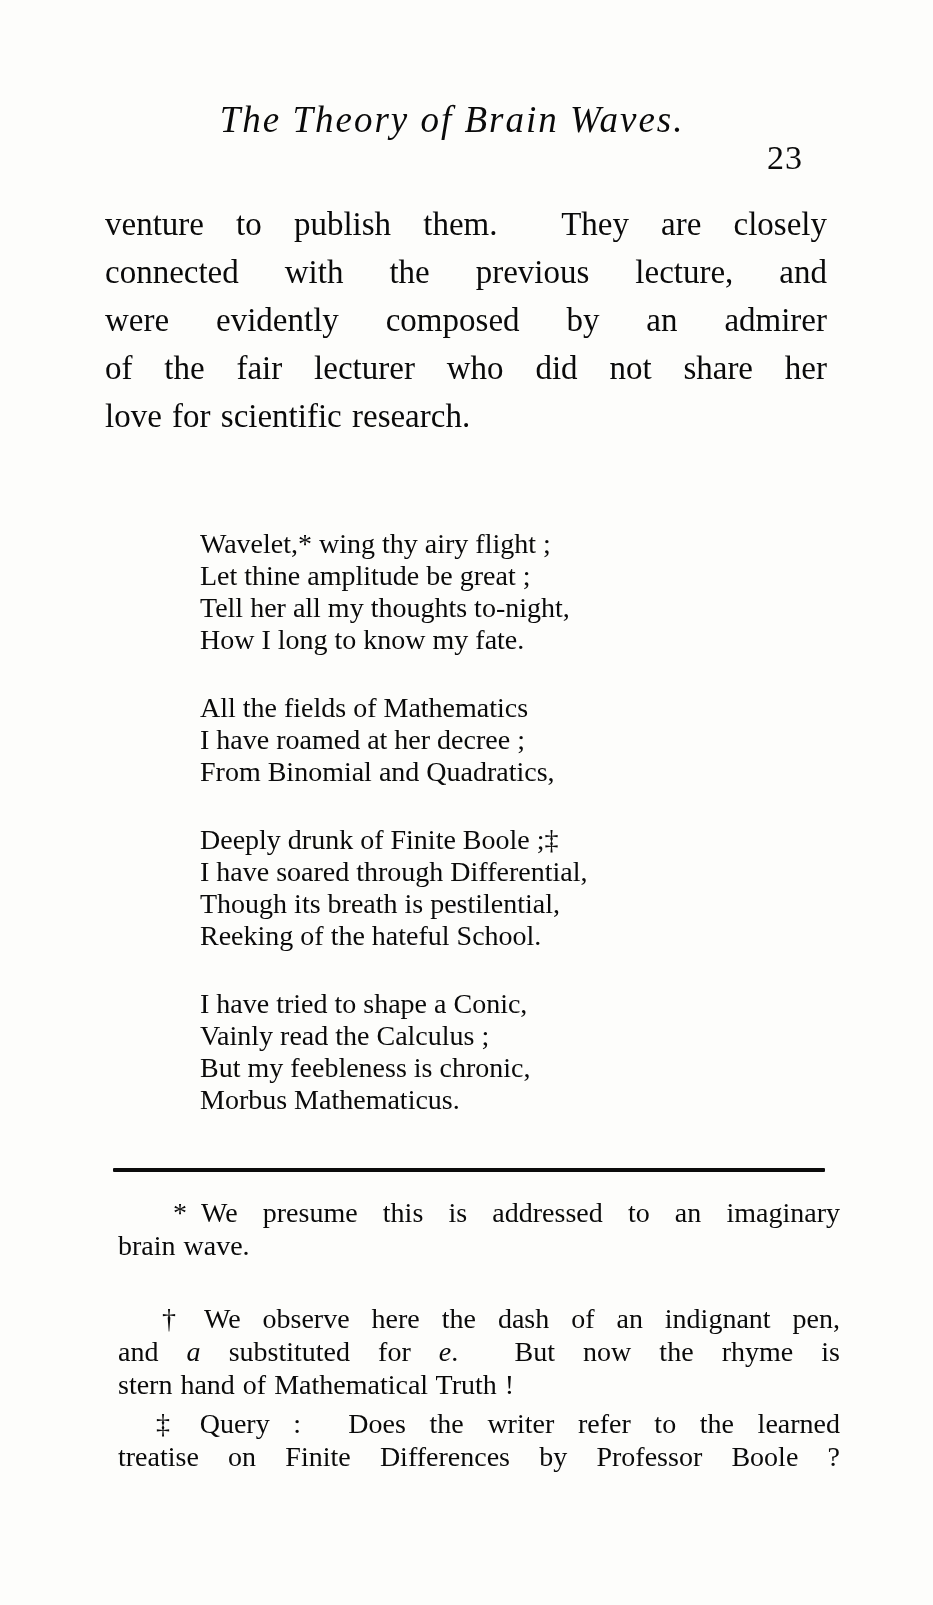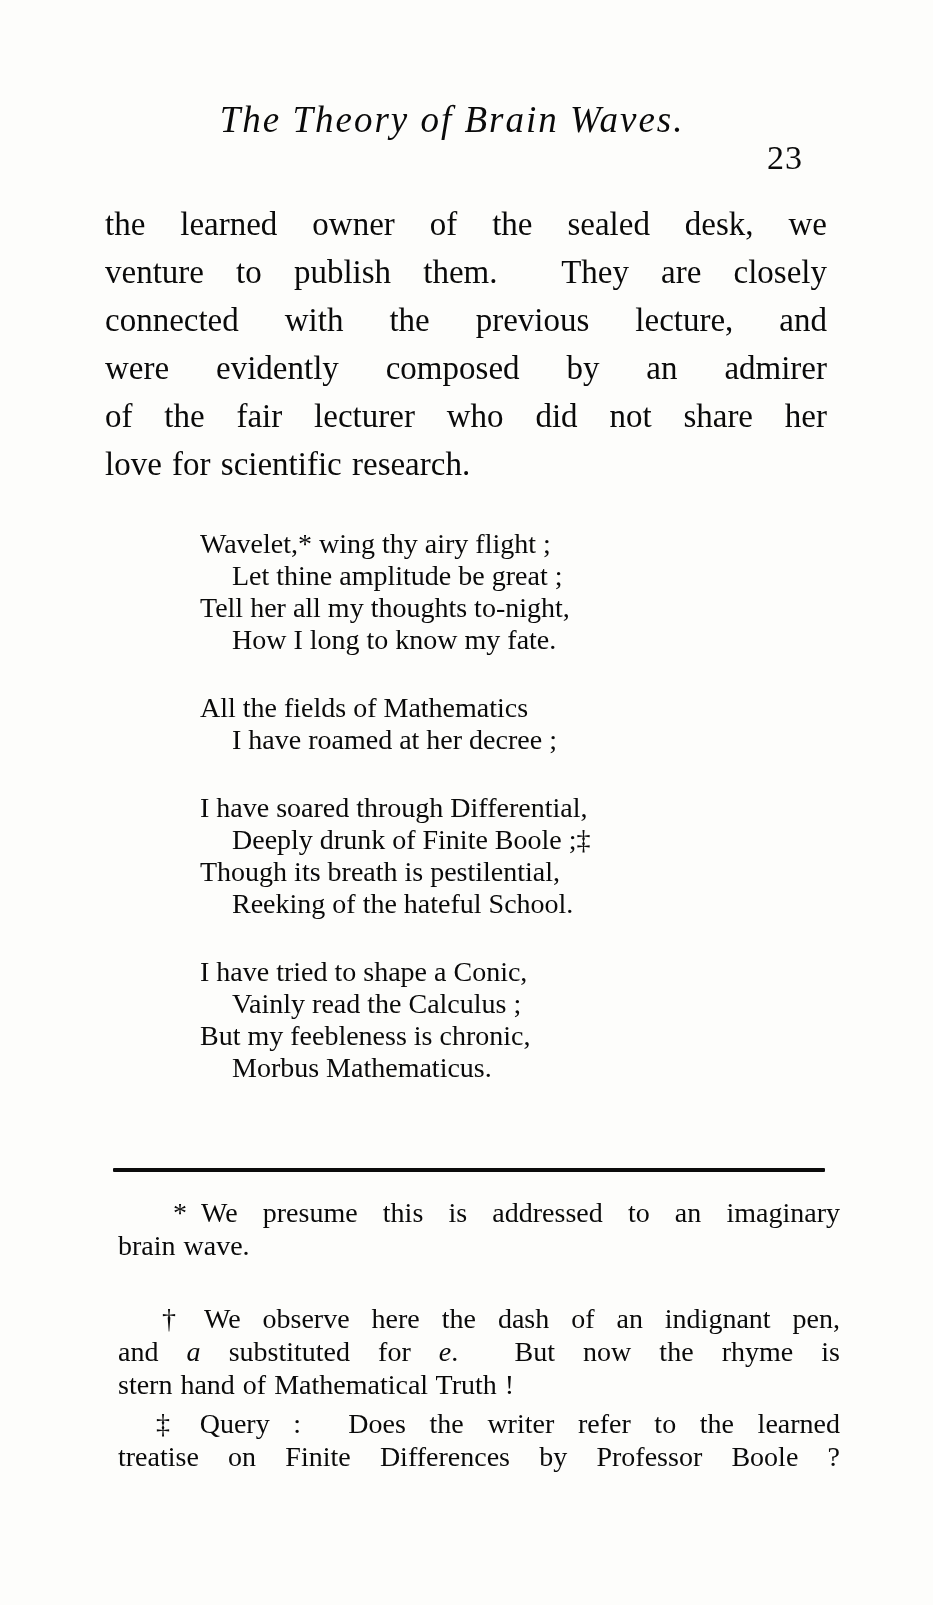--- a/index.html
+++ b/index.html
@@ -24,21 +24,21 @@
   .paragraph{top:200px;position:absolute;left:105px;width:722px;
     font-size:33px;line-height:48px;word-spacing:2px;}
   .pline{text-align:justify;}
   .pline.jlast{text-align-last:justify;}
 
   
   .poem{top:528px;position:absolute;left:105px;width:722px;
     font-size:28px;line-height:32px;}
   .stanza{margin-bottom:36px;padding-left:95px;}
   .vline{white-space:nowrap;}
-  .vline.indent{margin-left:32px;}
+  .vline.indent{}
   .vline.italic{}
 
   
   .fn-rule{position:absolute;top:1168px;left:113px;width:712px;height:4px;
     background:#0c0c0c;border-radius:1px;}
 
   
   .footnotes{top:1196px;position:absolute;left:118px;width:722px;
     font-size:28px;line-height:33px;word-spacing:1px;}
   .fnote{margin-bottom:6px;}
@@ -52,42 +52,42 @@
 </style>
 </head>
 <body>
 
 <div class="header">
   <div class="header-title">The Theory of Brain Waves.</div>
   <div class="page-number">23</div>
 </div>
 
 <div class="paragraph">
-  <div class="pline jlast">the learned owner of the sealed desk, we</div>
   <div class="pline jlast">venture to publish them.&nbsp; They are closely</div>
   <div class="pline jlast">connected with the previous lecture, and</div>
   <div class="pline jlast">were evidently composed by an admirer</div>
   <div class="pline jlast">of the fair lecturer who did not share her</div>
   <div class="pline">love for scientific research.</div>
 </div>
 
 <div class="poem">
   <div class="stanza">
     <div class="vline">Wavelet,* wing thy airy flight&nbsp;;</div>
     <div class="vline indent">Let thine amplitude be great&nbsp;;</div>
     <div class="vline">Tell her all my thoughts to-night,</div>
     <div class="vline indent">How I long to know my fate.</div>
   </div>
   <div class="stanza">
     <div class="vline">All the fields of Mathematics</div>
     <div class="vline indent">I have roamed at her decree&nbsp;;</div>
+    <div class="vline">From Binomial and Quadratics,</div>
   </div>
   <div class="stanza">
+    <div class="vline indent">Deeply drunk of Finite Boole&nbsp;;‡</div>
     <div class="vline">I have soared through Differential,</div>
-    <div class="vline indent">Deeply drunk of Finite Boole&nbsp;;‡</div>
     <div class="vline">Though its breath is pestilential,</div>
     <div class="vline indent">Reeking of the hateful School.</div>
   </div>
   <div class="stanza">
     <div class="vline">I have tried to shape a Conic,</div>
     <div class="vline indent">Vainly read the Calculus&nbsp;;</div>
     <div class="vline">But my feebleness is chronic,</div>
     <div class="vline indent italic">Morbus Mathematicus.</div>
   </div>
 </div>

